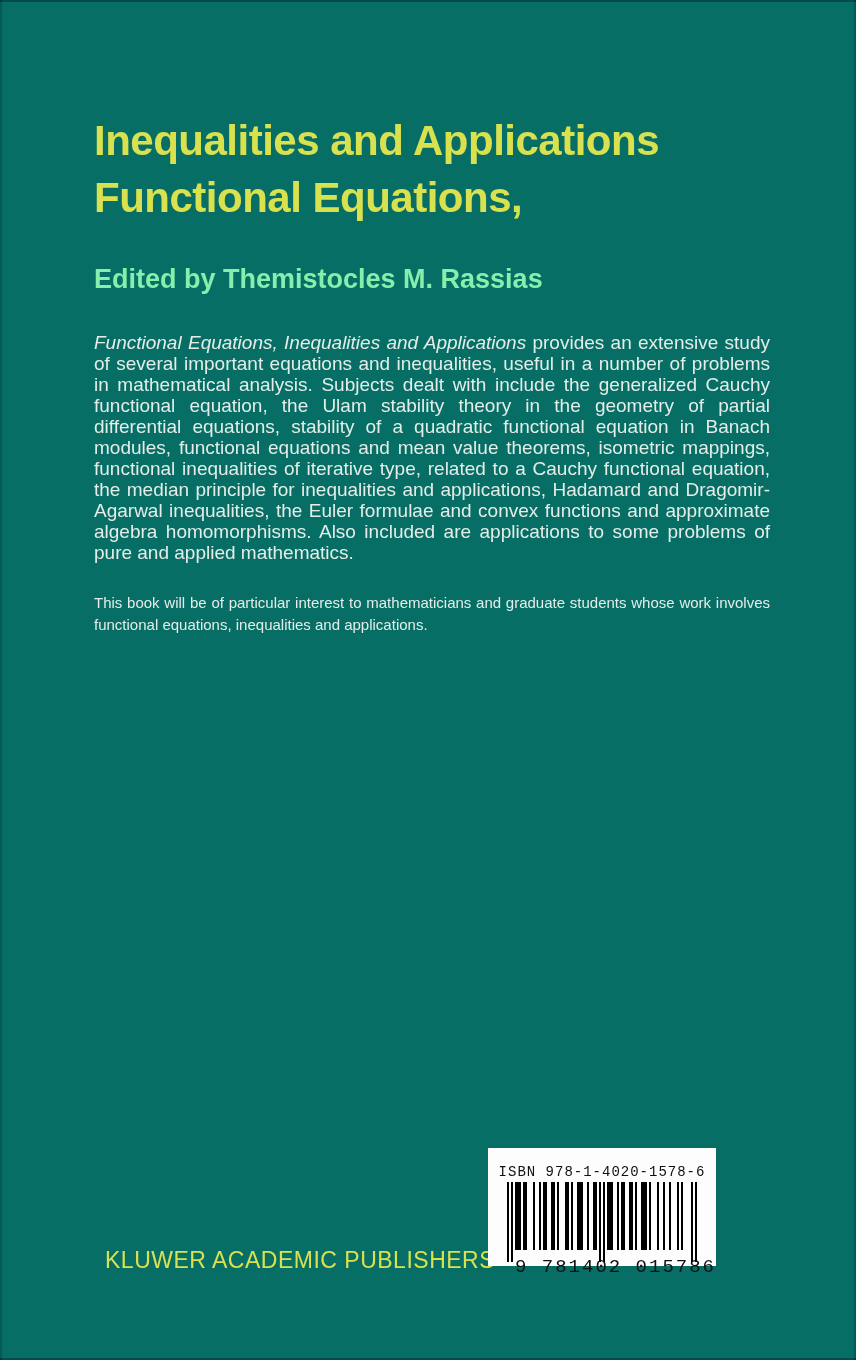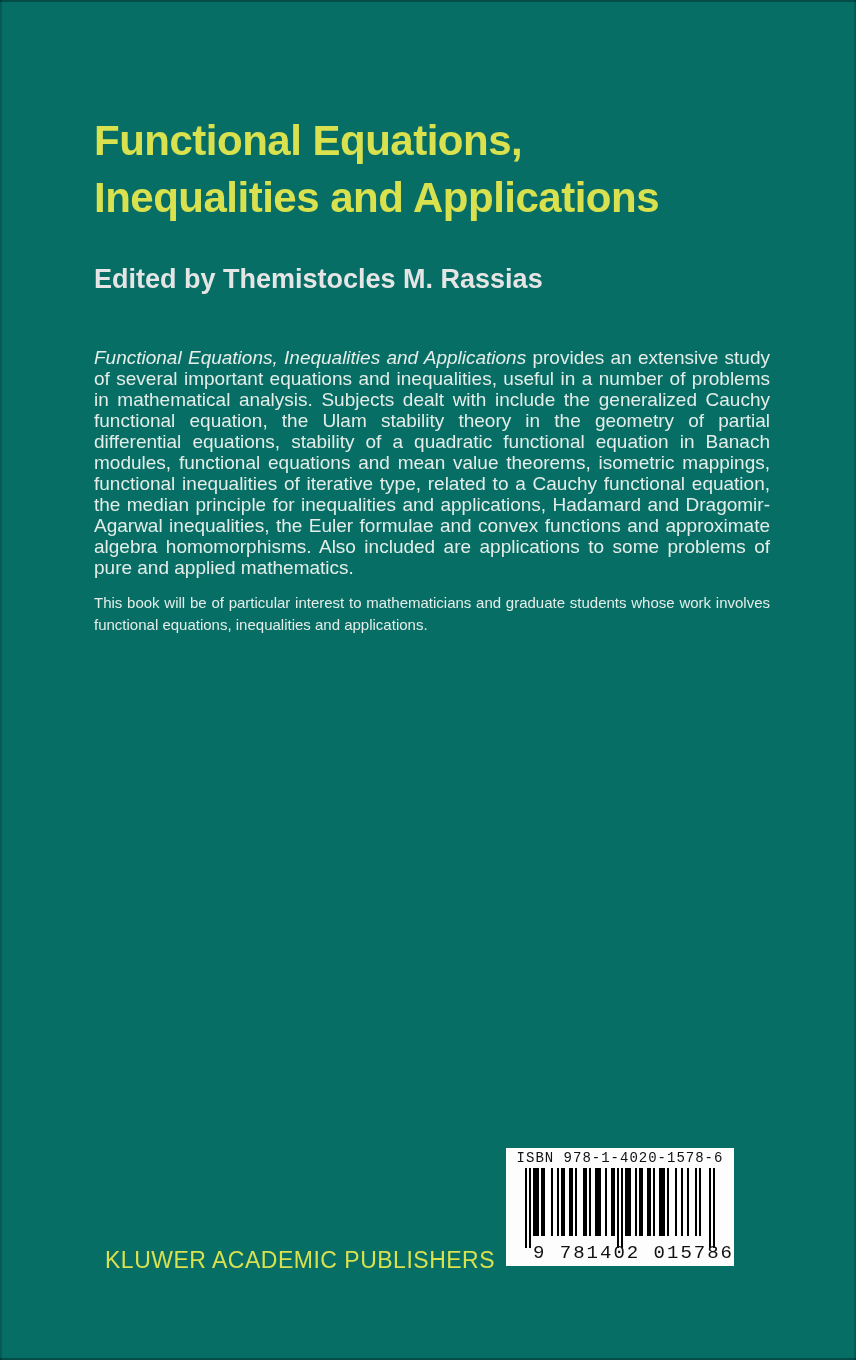--- a/index.html
+++ b/index.html
@@ -31,21 +31,21 @@
     left: 94px;
     top: 264px;
     width: 700px;
     font-size: 27px;
     font-weight: bold;
   }
 
   .synopsis {
     position: absolute;
     left: 94px;
-    top: 328px;
+    top: 313px;
     width: 676px;
     font-size: 19px;
     line-height: 21px;
     text-align: justify;
   }
 
   .audience {
     position: absolute;
     left: 94px;
     top: 577px;
@@ -65,22 +65,21 @@
   }
 
   .barcode-box {
     position: absolute;
     left: 488px;
     top: 1148px;
     width: 228px;
     height: 118px;
     background: #fdfdfd;
     box-sizing: border-box;
-    padding-top: 2px;
-    margin-left: 18px;
+    padding-top: 16px;
   }
 
   .isbn-line {
     font-family: "Liberation Mono", monospace;
     font-size: 14px;
     letter-spacing: 1px;
     color: #111;
     text-align: center;
     white-space: nowrap;
   }
@@ -108,25 +107,25 @@
     margin-top: 6px;
     white-space: nowrap;
   }
 </style>
 </head>
 <body>
 
 <div class="page" style="background: rgb(7, 110, 102);">
 
   <div class="title" style="color: rgb(217, 225, 79);">
+    <div>Inequalities and Applications</div>
     <div>Functional Equations,</div>
-    <div>Inequalities and Applications</div>
   </div>
 
-  <div class="editor" style="color: #e5e5e5;">Edited by Themistocles M. Rassias</div>
+  <div class="editor" style="color: #86efac;">Edited by Themistocles M. Rassias</div>
 
   <p class="synopsis" style="color: rgb(228, 237, 232);"><i>Functional Equations, Inequalities and Applications</i><span> provides an extensive study of several important equations and inequalities, useful in a number of problems in mathematical analysis. Subjects dealt with include the generalized Cauchy functional equation, the Ulam stability theory in the geometry of partial differential equations, stability of a quadratic functional equation in Banach modules, functional equations and mean value theorems, isometric mappings, functional inequalities of iterative type, related to a Cauchy functional equation, the median principle for inequalities and applications, Hadamard and Dragomir-Agarwal inequalities, the Euler formulae and convex functions and approximate algebra homomorphisms. Also included are applications to some problems of pure and applied mathematics.</span></p>
 
   <p class="audience" style="color: rgb(228, 237, 232);">This book will be of particular interest to mathematicians and graduate students whose work involves functional equations, inequalities and applications.</p>
 
   <div class="publisher" style="color: rgb(217, 225, 79);">KLUWER ACADEMIC PUBLISHERS</div>
 
   <div class="barcode-box" style="background: rgb(253, 253, 253);">
     <div class="isbn-line">ISBN 978-1-4020-1578-6</div>
     <div class="bars">

